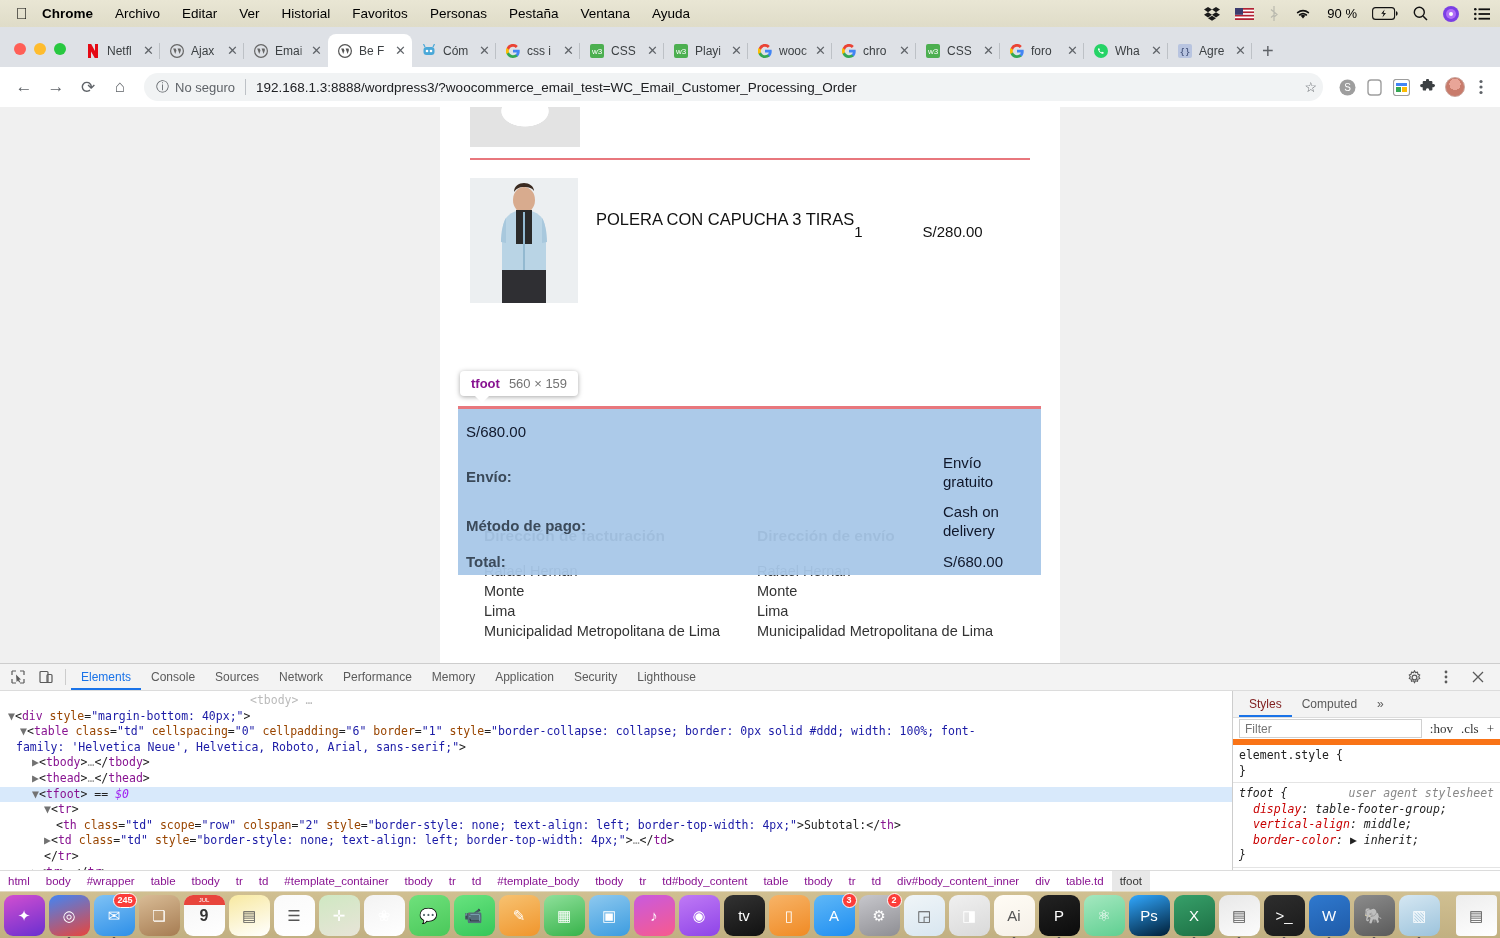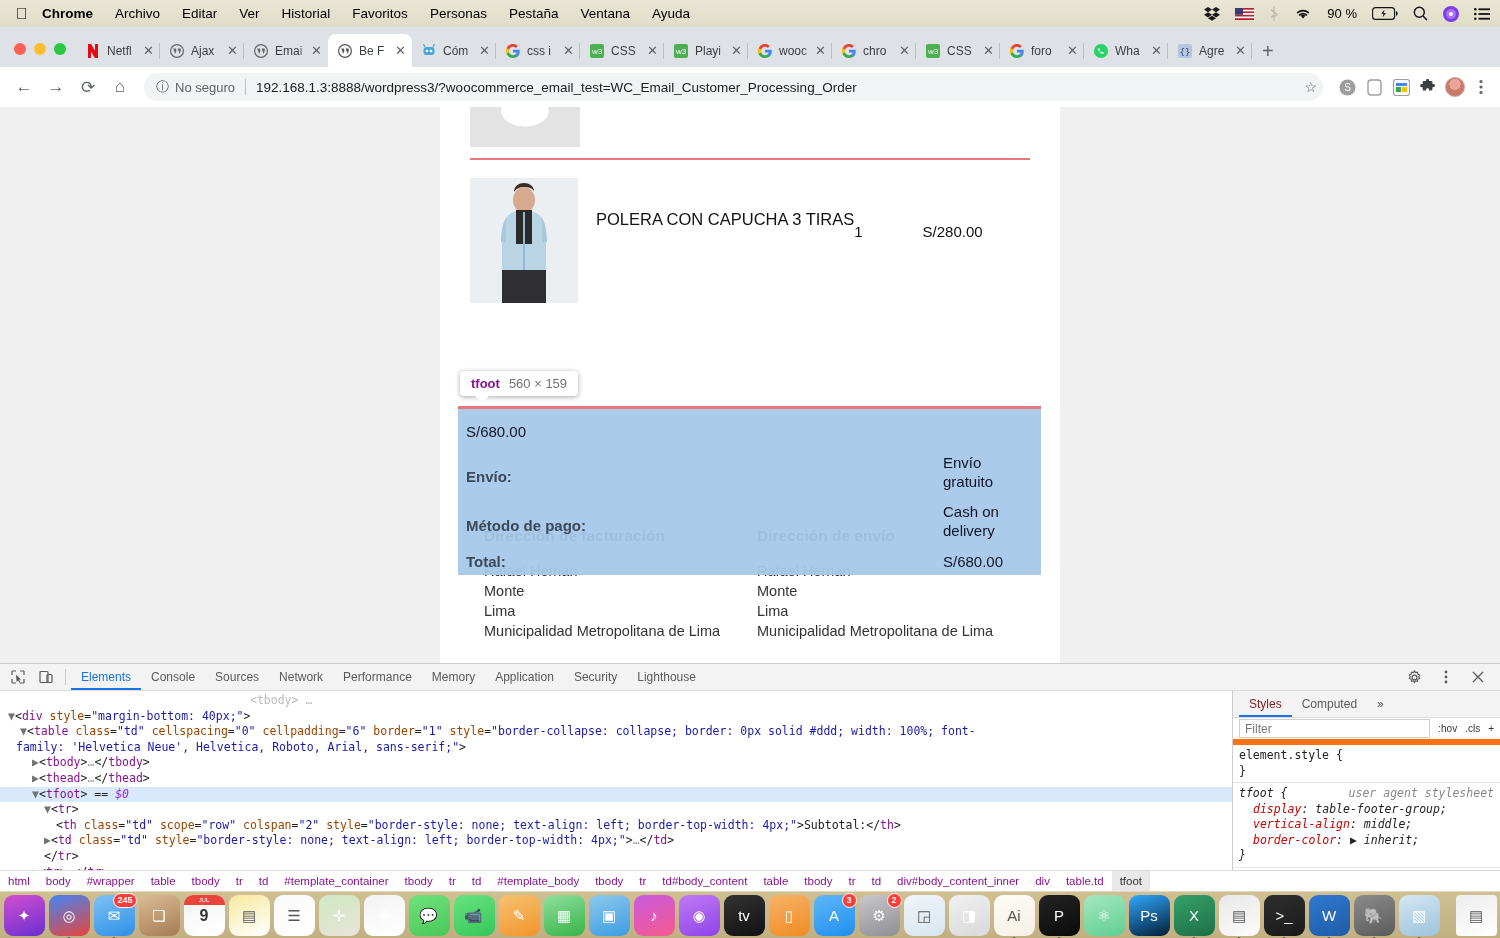--- a/index.html
+++ b/index.html
@@ -183,21 +183,21 @@
   .st-tabs { height: 27px; display:flex; align-items:center; border-bottom:1px solid #dcdcdc;
              background:#f3f3f3; padding-left:6px; font-size:12px; color:#5a5a5a; }
   .st-tab { padding: 0 10px; height:26px; line-height:26px; }
   .st-tab.active { color:#7f1d1d; box-shadow: inset 0 -2px 0 #1a73e8; }
   .st-filter { height: 27px; display:flex; align-items:center; border-bottom:6px solid #f97316;
                padding: 0 6px; gap: 8px; }
   .st-filter input {
     flex:1; border:1px solid #d0d0d0; height:19px; font-size:12px; padding:0 5px;
     color:#333; font-family:"Liberation Sans",sans-serif; background:#fff;
   }
-  .st-filter .chip { font-size:10px; color:#333; font-family:Liberation Sans, sans-serif; }
+  .st-filter .chip { font-size:13px; color:#333; font-family:Liberation Serif, serif; }
   .st-body { flex:1; overflow:hidden; font-family:"DejaVu Sans Mono", monospace;
              font-size:11.5px; line-height:15.5px; color:#222; }
   .st-rule { padding: 3px 6px; border-bottom: 1px solid #e4e4e4; }
   .st-rule.ua { font-style: italic; }
   .st-sel { color:#222; }
   .st-src { color:#888; float:right; font-style: italic; }
   .st-prop { color:#c80000; padding-left: 14px; }
   .st-val { color:#222; }
   .st-inh { padding: 4px 6px; font-size:11.5px; color:#5a5a5a;
             font-family:"Liberation Sans",sans-serif; border-bottom:1px solid #e4e4e4;}

